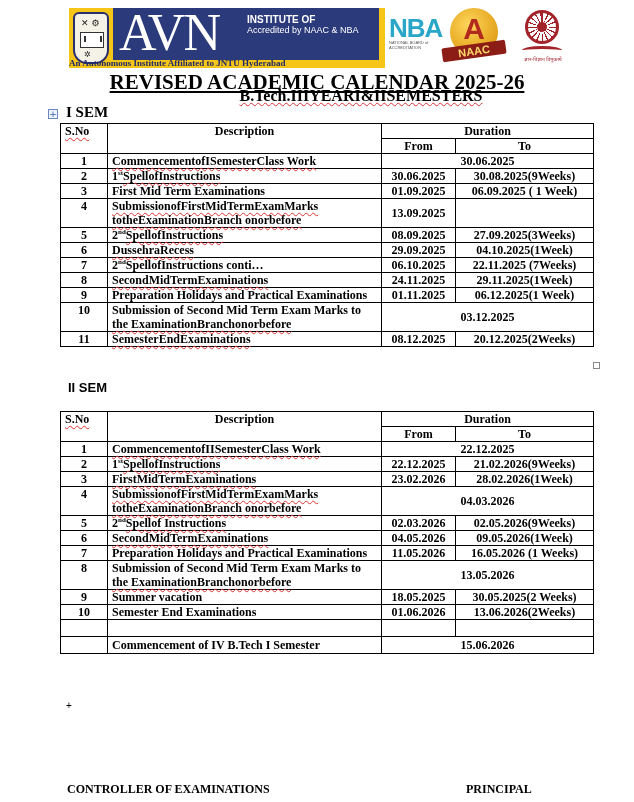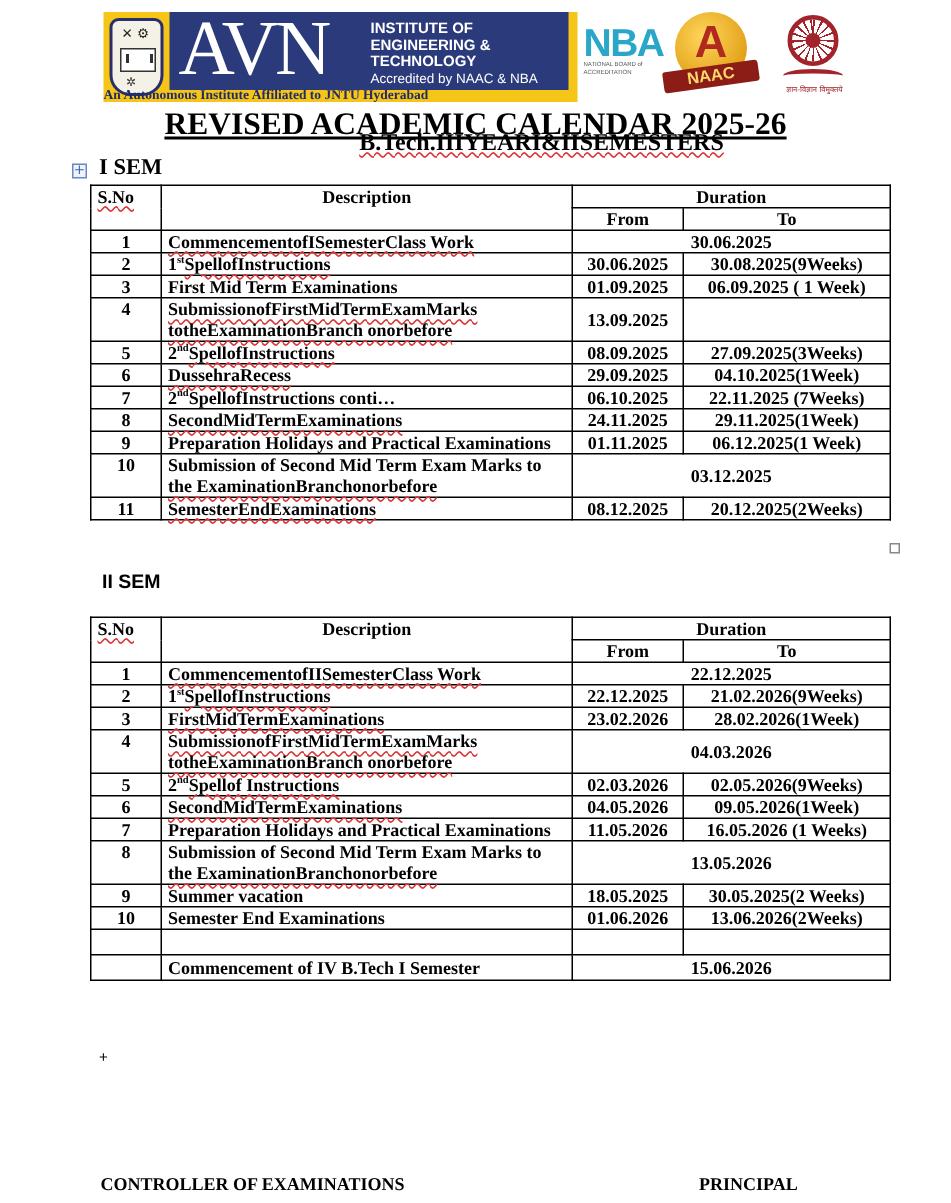--- a/index.html
+++ b/index.html
@@ -97,21 +97,20 @@
 <div class="banner">
   <div class="crest">
     <span class="sym">✕ ⚙</span>
     <div class="bld"></div>
     <span class="sym2">✲</span>
   </div>
   <div class="blue"></div>
   <div class="avn">AVN</div>
   <div class="inst">
     <span class="l1">INSTITUTE OF</span>
-    <span class="l2">ENGINEERING &amp; TECHNOLOGY</span>
     <span class="l3">Accredited by NAAC &amp; NBA</span>
   </div>
   <div class="tagline">An Autonomous Institute Affiliated to JNTU Hyderabad</div>
 </div>
 
 <div class="nba">
   <div class="big">NBA</div>
   <div class="small">NATIONAL BOARD of ACCREDITATION</div>
 </div>
 

